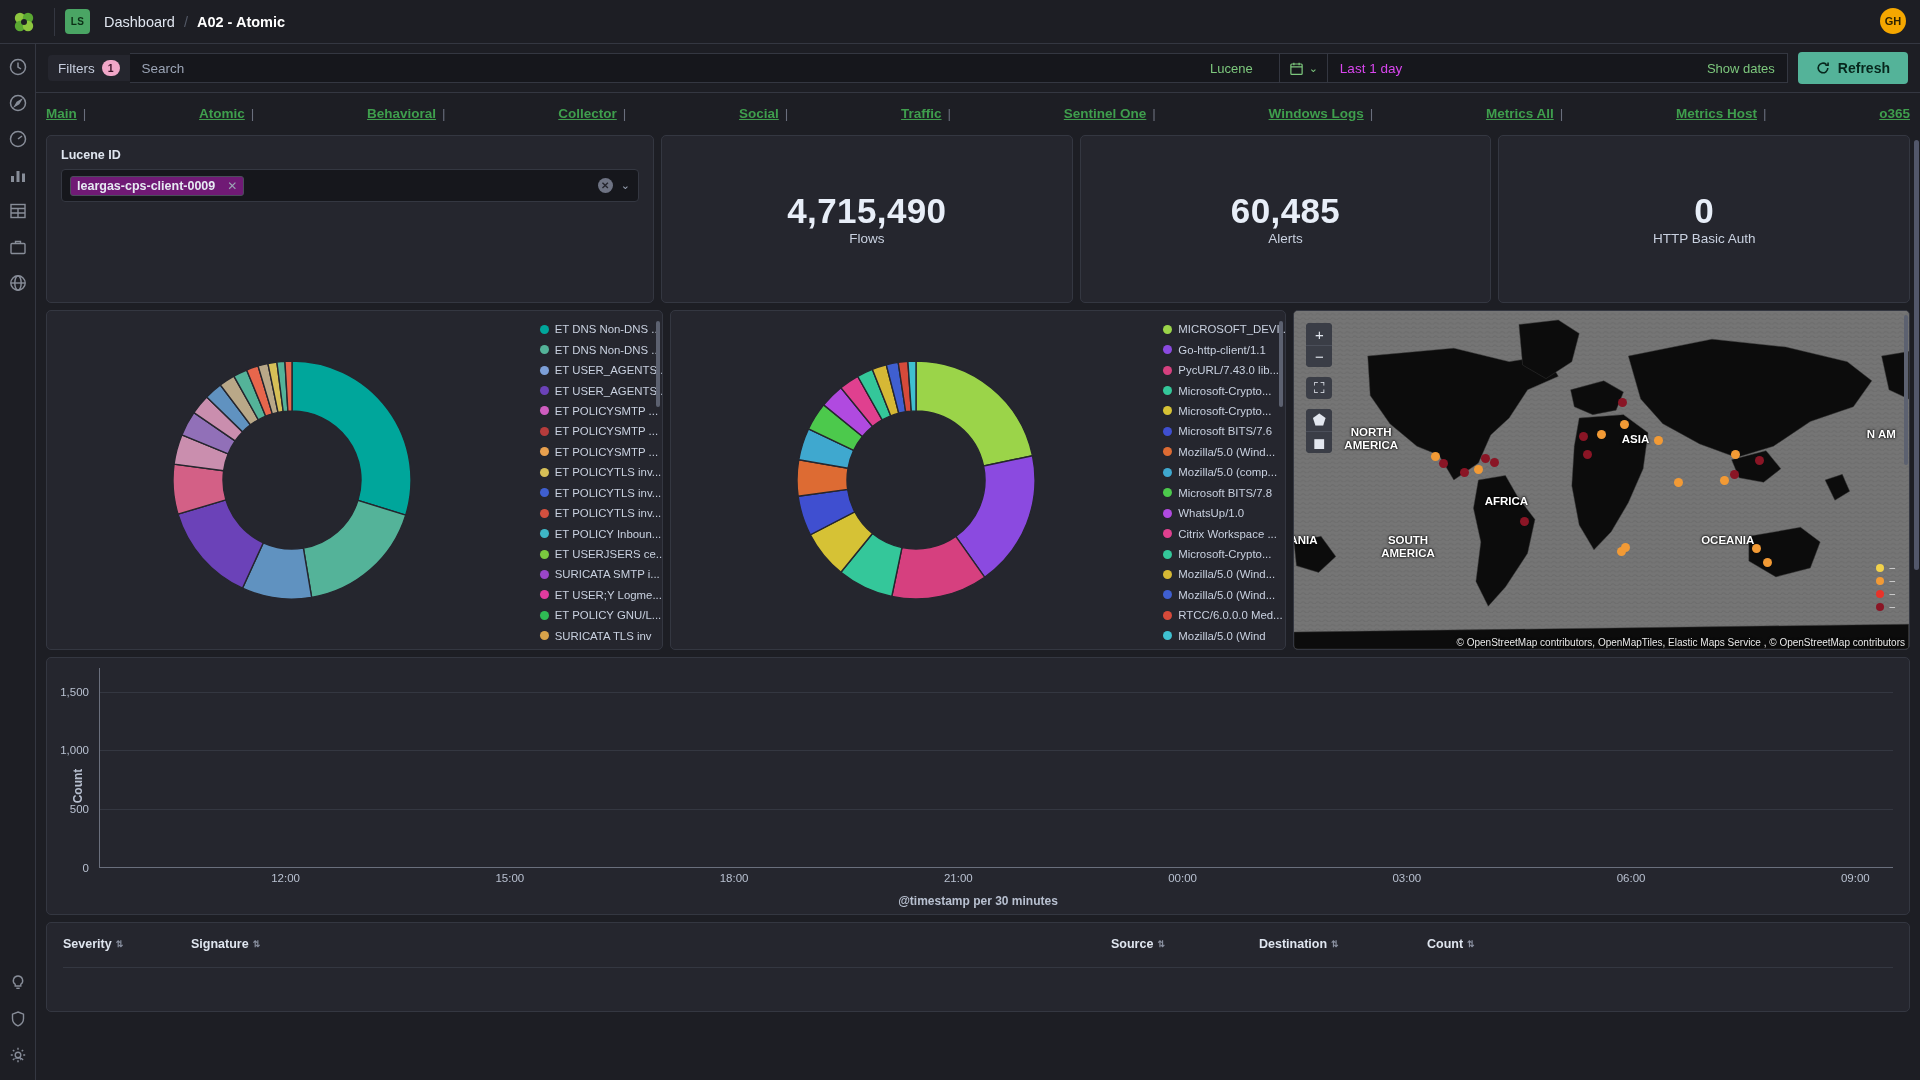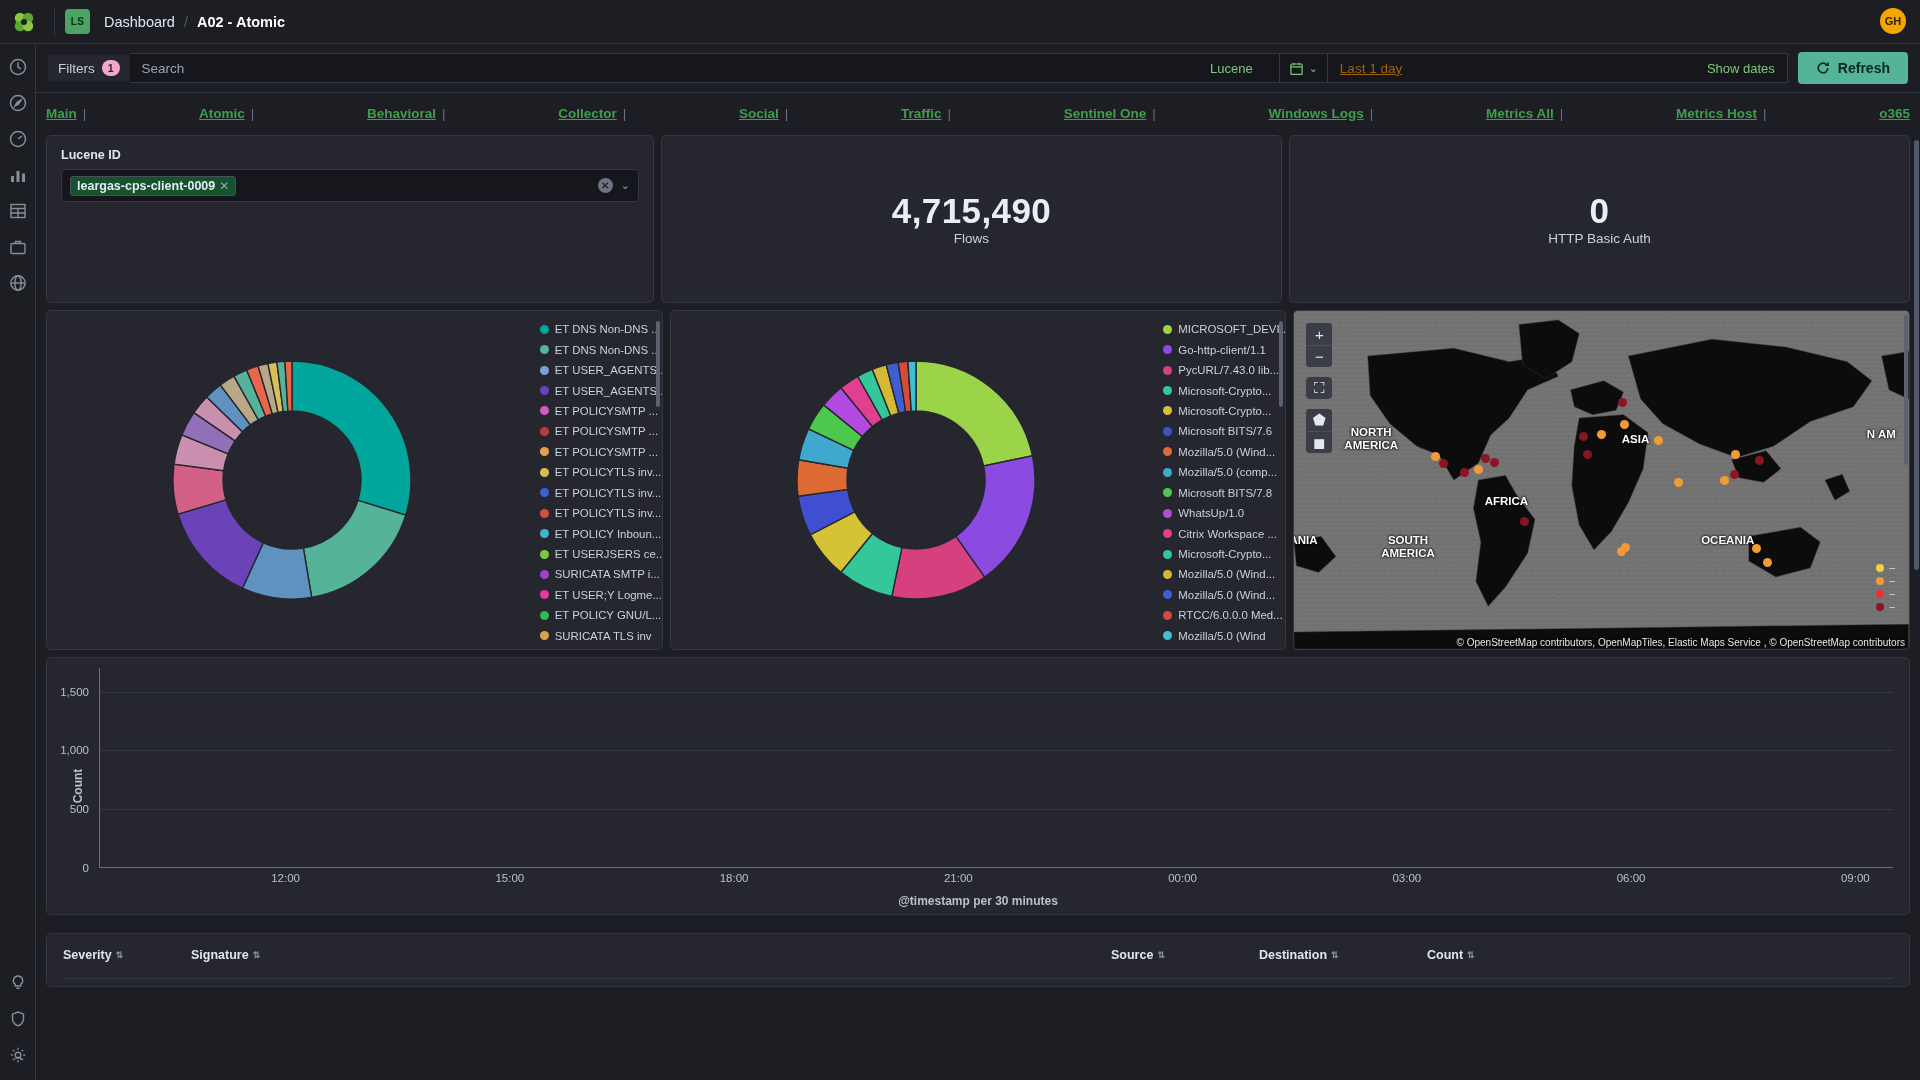--- a/index.html
+++ b/index.html
@@ -74,21 +74,21 @@
   .lucene { color: #7dc87d; font-size: 13px; padding-right: 14px; }
   .dateprefix {
     background: #16171c; border: 1px solid #343741; border-left: none;
     height: 30px; display: flex; align-items: center; gap: 5px; padding: 0 9px; color:#7dc87d;
   }
   .datebox {
     background: #16171c; border: 1px solid #343741; border-left: none;
     height: 30px; display: flex; align-items: center; flex: 0 0 460px;
     padding: 0 12px; font-size: 13.5px;
   }
-  .datebox .dval { flex: 1; color: #a16207; text-decoration: underline; }
+  .datebox .dval { flex: 1; color: #d946ef; }
   .showdates { color: #7dc87d; font-size: 13px; }
   .refreshbtn {
     margin-left: 10px; background: #54b399; color: #07271d;
     height: 32px; border-radius: 4px; padding: 0 18px;
     display: flex; align-items: center; gap: 8px;
     font-size: 14px; font-weight: bold; border: none; cursor: pointer;
   }
 
   
   .dashbody { position: absolute; top: 47px; left: 0; right: 0; bottom: 0; padding: 0 10px; }
@@ -105,22 +105,22 @@
 
   
   .row1 { display: flex; gap: 7px; margin-top: 6px; height: 168px; }
   .controlpanel { flex: 0 0 608px; padding: 12px 14px; }
   .ctl-label { font-size: 12.5px; font-weight: bold; color: #dfe5ef; margin-bottom: 7px; }
   .ctl-combo {
     background: #16171c; border: 1px solid #343741; border-radius: 4px;
     height: 33px; display: flex; align-items: center; padding: 0 8px; gap: 6px;
   }
   .ctl-token {
-    background: #14532d; border: 1px solid #4a4d5a; border-radius: 3px;
-    font-size: 12.5px; padding: 2px 6px; display: flex; align-items: center; gap: 4px;
+    background: #701a75; border: 1px solid #4a4d5a; border-radius: 3px;
+    font-size: 12.5px; padding: 2px 6px; display: flex; align-items: center; gap: 12px;
     color: #e6eaf2; font-weight: bold;
   }
   .tok-x { color: #9aa3b4; font-size: 12px; font-weight: normal;}
   .combo-right { margin-left: auto; display: flex; align-items: center; gap: 8px; }
   .clear-circle {
     width: 15px; height: 15px; border-radius: 50%; background: #6e7383; color: #25262e;
     font-size: 10px; display: flex; align-items: center; justify-content: center; font-weight: bold;
   }
   .chev { color: #9aa3b4; font-size: 11px; }
   .ctl-actions { display: flex; align-items: center; gap: 6px; margin-top: 20px; }
@@ -188,21 +188,21 @@
   .bar { flex: 1; display: flex; flex-direction: column-reverse; }
   .seg { width: 100%; }
   .xticks { position: absolute; left: 52px; right: 16px; bottom: 26px; height: 16px; }
   .xtick { position: absolute; font-size: 11.5px; color: #b8c0d0; transform: translateX(-50%); }
   .xlabel {
     position: absolute; left: 0; right: 0; bottom: 6px; text-align: center;
     font-size: 12px; font-weight: bold; color: #b8c0d0;
   }
 
   
-  .row4 { margin-top: 18px; height: 54px; position: relative; }
+  .row4 { margin-top: 7px; height: 90px; position: relative; }
   .thead { display: flex; align-items: center; padding: 14px 16px 8px 16px; font-size: 12.5px; font-weight: bold; color: #dfe5ef;}
   .th { display: flex; align-items: center; gap: 4px; }
   .sorticon { color: #8a90a0; font-size: 9px; line-height: 1; }
   .thline { position: absolute; left: 16px; right: 16px; top: 44px; height: 1px; background: #343741; }
 
   
   .railarrow {
     position: absolute; left: 8px; bottom: 14px; width: 20px; height: 20px;
     display: flex; align-items: center; justify-content: center; color: #9aa3b4; font-size: 13px;
   }
@@ -374,20 +374,26 @@
         </div>
 
         <div class="panel metricpanel">
           <div class="metric-wrap">
             <div class="metric-val">4,715,490</div>
             <div class="metric-lab">Flows</div>
           </div>
         </div>
         <div class="panel metricpanel">
           <div class="metric-wrap">
+            <div class="metric-val">60,485</div>
+            <div class="metric-lab">Alerts</div>
+          </div>
+        </div>
+        <div class="panel metricpanel">
+          <div class="metric-wrap">
             <div class="metric-val">0</div>
             <div class="metric-lab">HTTP Basic Auth</div>
           </div>
         </div>
       </div>
 
       <div class="row2">
         <div class="panel donutpanel">
           <div class="donut-area" id="donut0">
               <svg width="238" height="238" viewBox="0 0 238 238">

